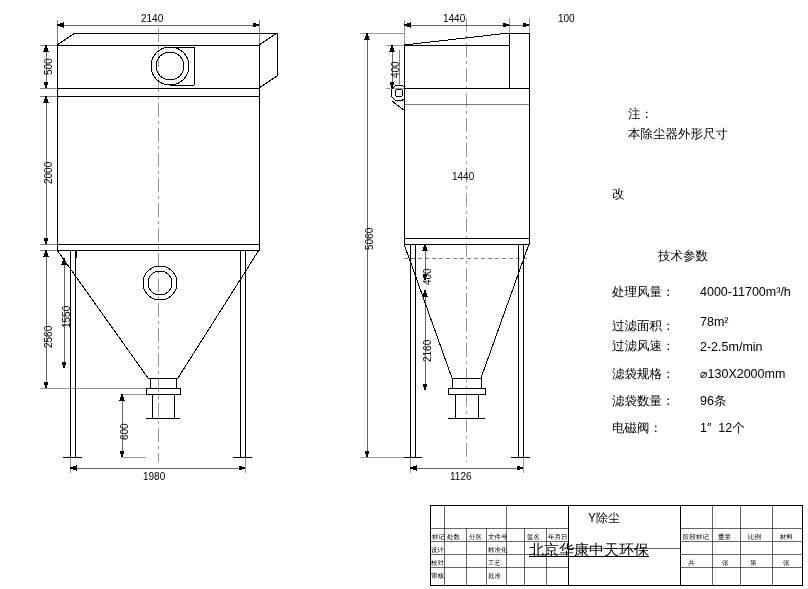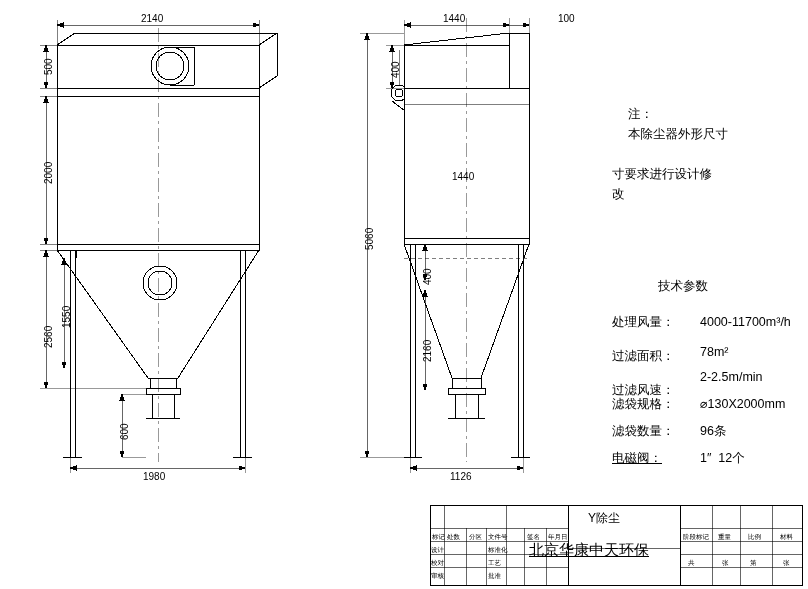--- a/index.html
+++ b/index.html
@@ -3,21 +3,21 @@
 <meta charset="utf-8">
 <style>
   html,body{margin:0;padding:0;background:#ffffff;}
   body{width:808px;height:589px;position:relative;overflow:hidden;
        font-family:"Liberation Sans","DejaVu Sans",sans-serif;color:#000;}
   .sheet{position:absolute;left:0;top:0;width:808px;height:589px;}
   svg{position:absolute;left:0;top:0;}
   .txt{position:absolute;white-space:pre;font-size:11px;line-height:13px;color:#000;}
   .dim{font-size:10px;}
   .note{font-size:12.5px;line-height:20px;}
-  .spec{font-size:12.5px;margin-top:30px;}
+  .spec{font-size:12.5px;}
   .title-cn{font-size:15px;text-decoration:underline;}
   .tiny{font-size:6.5px;}
   .rot{transform-origin:0 0;}
 </style>
 </head>
 <body>
 
 <div class="sheet">
 
 <svg width="808" height="589" viewBox="0 0 808 589">
@@ -216,41 +216,40 @@
 <div class="txt dim" style="left:510px;top:12px;margin-left:48px;">100</div>
 <div class="txt dim rot" style="left:389px;top:78px;transform:rotate(-90deg);">400</div>
 <div class="txt dim" style="left:452px;top:170px;">1440</div>
 <div class="txt dim rot" style="left:363px;top:250px;transform:rotate(-90deg);">5060</div>
 <div class="txt dim rot" style="left:421px;top:285px;transform:rotate(-90deg);">400</div>
 <div class="txt dim rot" style="left:421px;top:362px;transform:rotate(-90deg);">2160</div>
 <div class="txt dim" style="left:450px;top:470px;">1126</div>
 
 <div class="txt note" style="left:628px;top:104px;">注：</div>
 <div class="txt note" style="left:612px;top:124px;margin-left:16px;">本除尘器外形尺寸</div>
-<div class="txt note" style="left:612px;top:164px;">寸要求进行设计修</div>
 <div class="txt note" style="left:612px;top:184px;">改</div>
 
 <div class="txt spec" style="left:658px;top:250px;">技术参数</div>
 
 <div class="txt spec" style="left:612px;top:286px;">处理风量：</div>
 <div class="txt spec" style="left:700px;top:286px;">4000-11700m³/h</div>
 
 <div class="txt spec" style="left:612px;top:320px;">过滤面积：</div>
 <div class="txt spec" style="left:700px;top:316px;">78m²</div>
 
-<div class="txt spec" style="left:612px;top:354px;">过滤风速：</div>
+<div class="txt spec" style="left:612px;top:340px;">过滤风速：</div>
 <div class="txt spec" style="left:700px;top:341px;">2-2.5m/min</div>
 
 <div class="txt spec" style="left:612px;top:368px;">滤袋规格：</div>
 <div class="txt spec" style="left:700px;top:368px;">⌀130X2000mm</div>
 
 <div class="txt spec" style="left:612px;top:395px;text-align:center;">滤袋数量：</div>
 <div class="txt spec" style="left:700px;top:395px;">96条</div>
 
-<div class="txt spec" style="left:612px;top:422px;text-decoration:underline;">电磁阀：</div>
+<div class="txt spec" style="left:612px;top:422px;">电磁阀：</div>
 <div class="txt spec" style="left:700px;top:422px;">1″  12个</div>
 
 <div class="txt" style="left:588px;top:512px;font-size:12px;">Y除尘</div>
 <div class="txt title-cn" style="left:529px;top:543px;">北京华康中天环保</div>
 
 <div class="txt tiny" style="left:432px;top:530px;">标记</div>
 <div class="txt tiny" style="left:447px;top:530px;">处数</div>
 <div class="txt tiny" style="left:469px;top:530px;">分区</div>
 <div class="txt tiny" style="left:488px;top:530px;">文件号</div>
 <div class="txt tiny" style="left:527px;top:530px;">签名</div>

